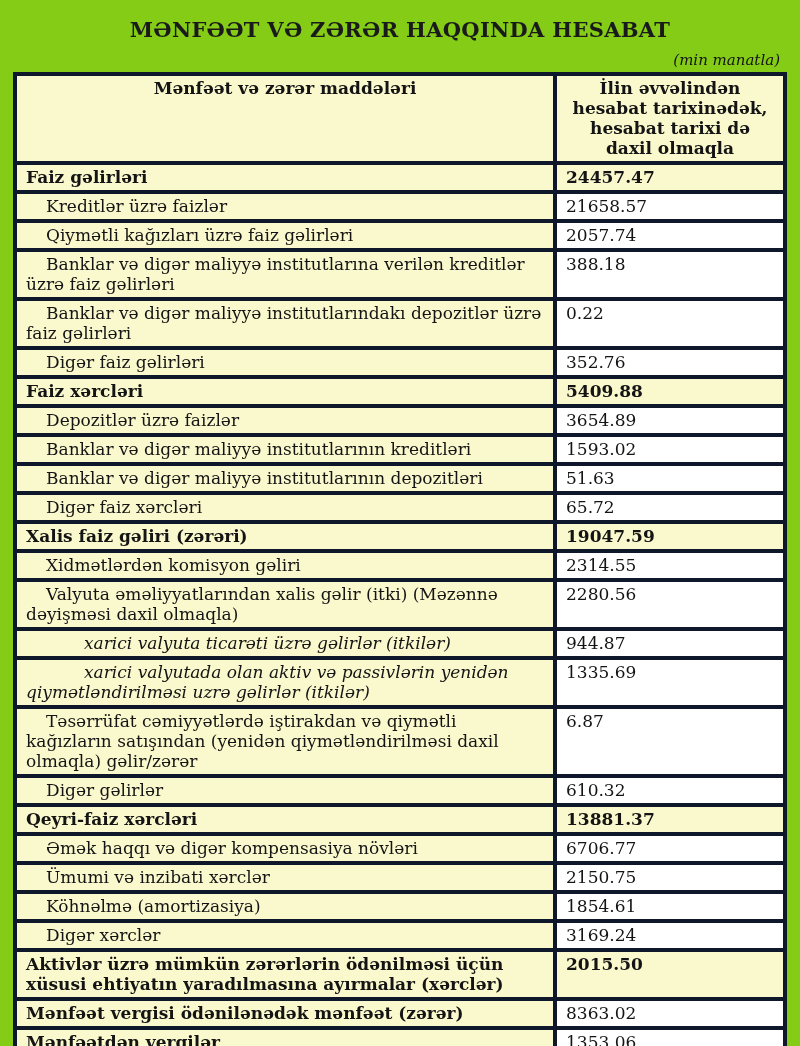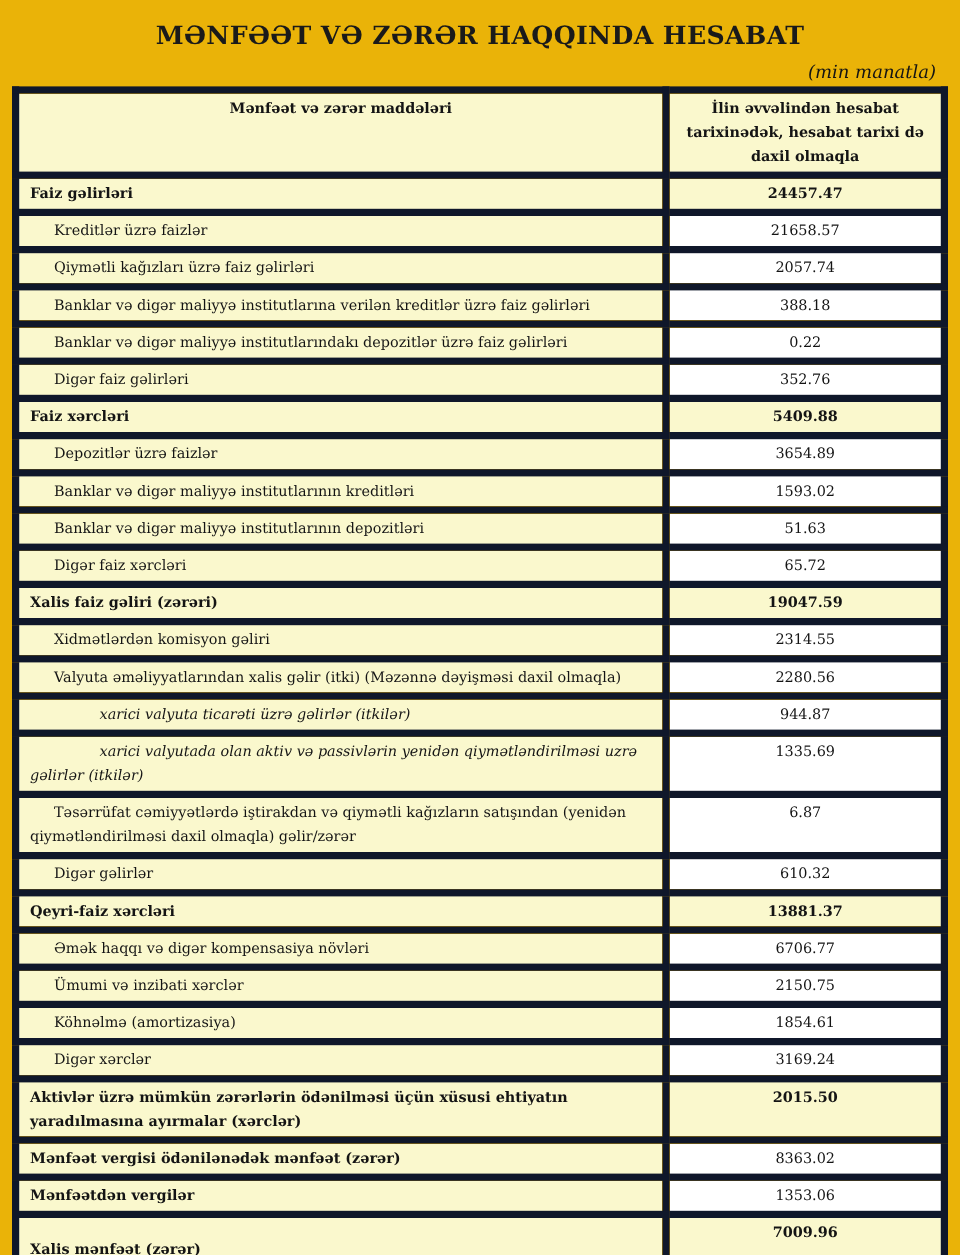--- a/index.html
+++ b/index.html
@@ -6,21 +6,21 @@
     margin: 0;
     padding: 0;
     background: #ffffff;
     width: 800px;
     font-family: "DejaVu Serif", "Liberation Serif", serif;
     color: #141414;
   }
   .page {
     width: 800px;
     height: 1046px;
-    background: #eab308;
+    background: #84cc16;
     overflow: hidden;
   }
   .report-title {
     margin-top: 17px;
     text-align: center;
     font-weight: bold;
     font-size: 21px;
     letter-spacing: 0.3px;
     color: #1a1a1a;
   }
@@ -30,23 +30,23 @@
     font-size: 15px;
     margin: 9px 20px 3px 0;
   }
   table.report {
     border-collapse: collapse;
     margin: 0 auto;
     width: 762px;
     table-layout: fixed;
   }
   table.report th, table.report td {
-    border: 6px solid #0f172a;
+    border: 4px solid #0f172a;
     vertical-align: top;
-    font-size: 12px;
+    font-size: 17px;
     line-height: 20px;
     padding: 2px 9px 3px 9px;
     overflow: hidden;
   }
   th.col-items {
     width: 518px;
     background: #FAF8CD;
     text-align: center;
     vertical-align: middle;
     font-size: 18px;
@@ -60,21 +60,21 @@
     font-size: 18px;
     font-weight: bold;
     line-height: 25px;
   }
   td.label {
     background: #FAF8CD;
     text-align: left;
   }
   td.value {
     background: #ffffff;
-    text-align: center;
+    text-align: left;
     white-space: nowrap;
   }
   td.value.yellow { background: #FAF8CD; }
   .bold { font-weight: bold; }
   .italic { font-style: italic; margin-top: 12px; }
   .justify { text-align: justify; }
   .ind0 { text-indent: 0; }
   .ind1 { text-indent: 20px; }
   .ind2 { text-indent: 58px; }
   tr.tall td { height: 36px; }

